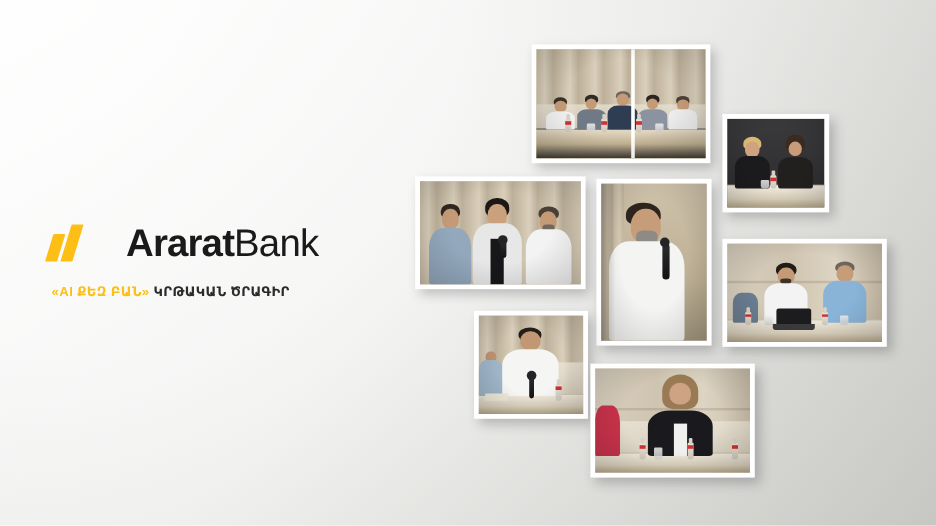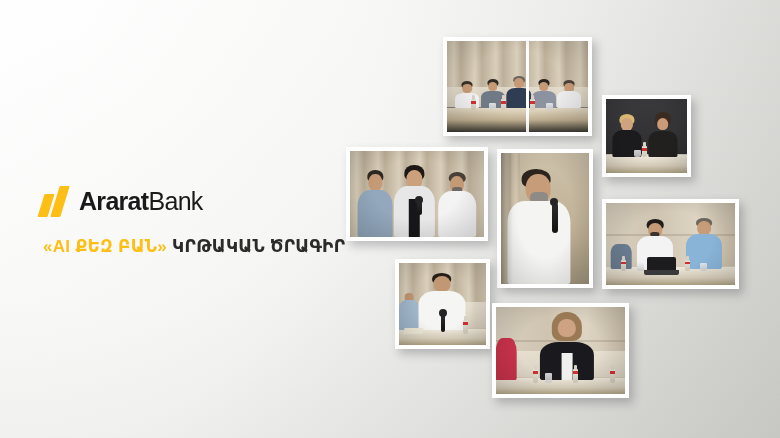--- a/index.html
+++ b/index.html
@@ -26,29 +26,29 @@
   }
   .logo-mark .bar{
     position:absolute;bottom:0;width:10px;
     background:#FDBF16;
     transform:skewX(-17deg);
     border-radius:1px;
   }
   .logo-mark .bar.b1{left:1px;height:23px;}
   .logo-mark .bar.b2{left:15px;height:31px;}
   .logo-word{
-    font-size:25px;letter-spacing:-0.7px;line-height:1;
-    color:#1a1a1a;white-space:nowrap;
+    font-size:32px;letter-spacing:-0.7px;line-height:1;
+    color:#1a1a1a;white-space:nowrap;margin-left:26px;
   }
   .logo-word .w-bold{font-weight:700;}
   .logo-word .w-reg{font-weight:400;}
 
   .tagline{
     margin-top:19px;margin-left:3px;
-    font-size:17px;font-weight:700;letter-spacing:0.3px;
+    font-size:11px;font-weight:700;letter-spacing:0.3px;
     white-space:nowrap;color:#2b2b2b;
   }
   .tagline .t-accent{color:#FDBF16;}
   .tagline .t-main{color:#2b2b2b;}
 
   
   .collage{position:absolute;left:0;top:0;width:780px;height:438px;}
   .photo{
     position:absolute;
     background:#ffffff;

